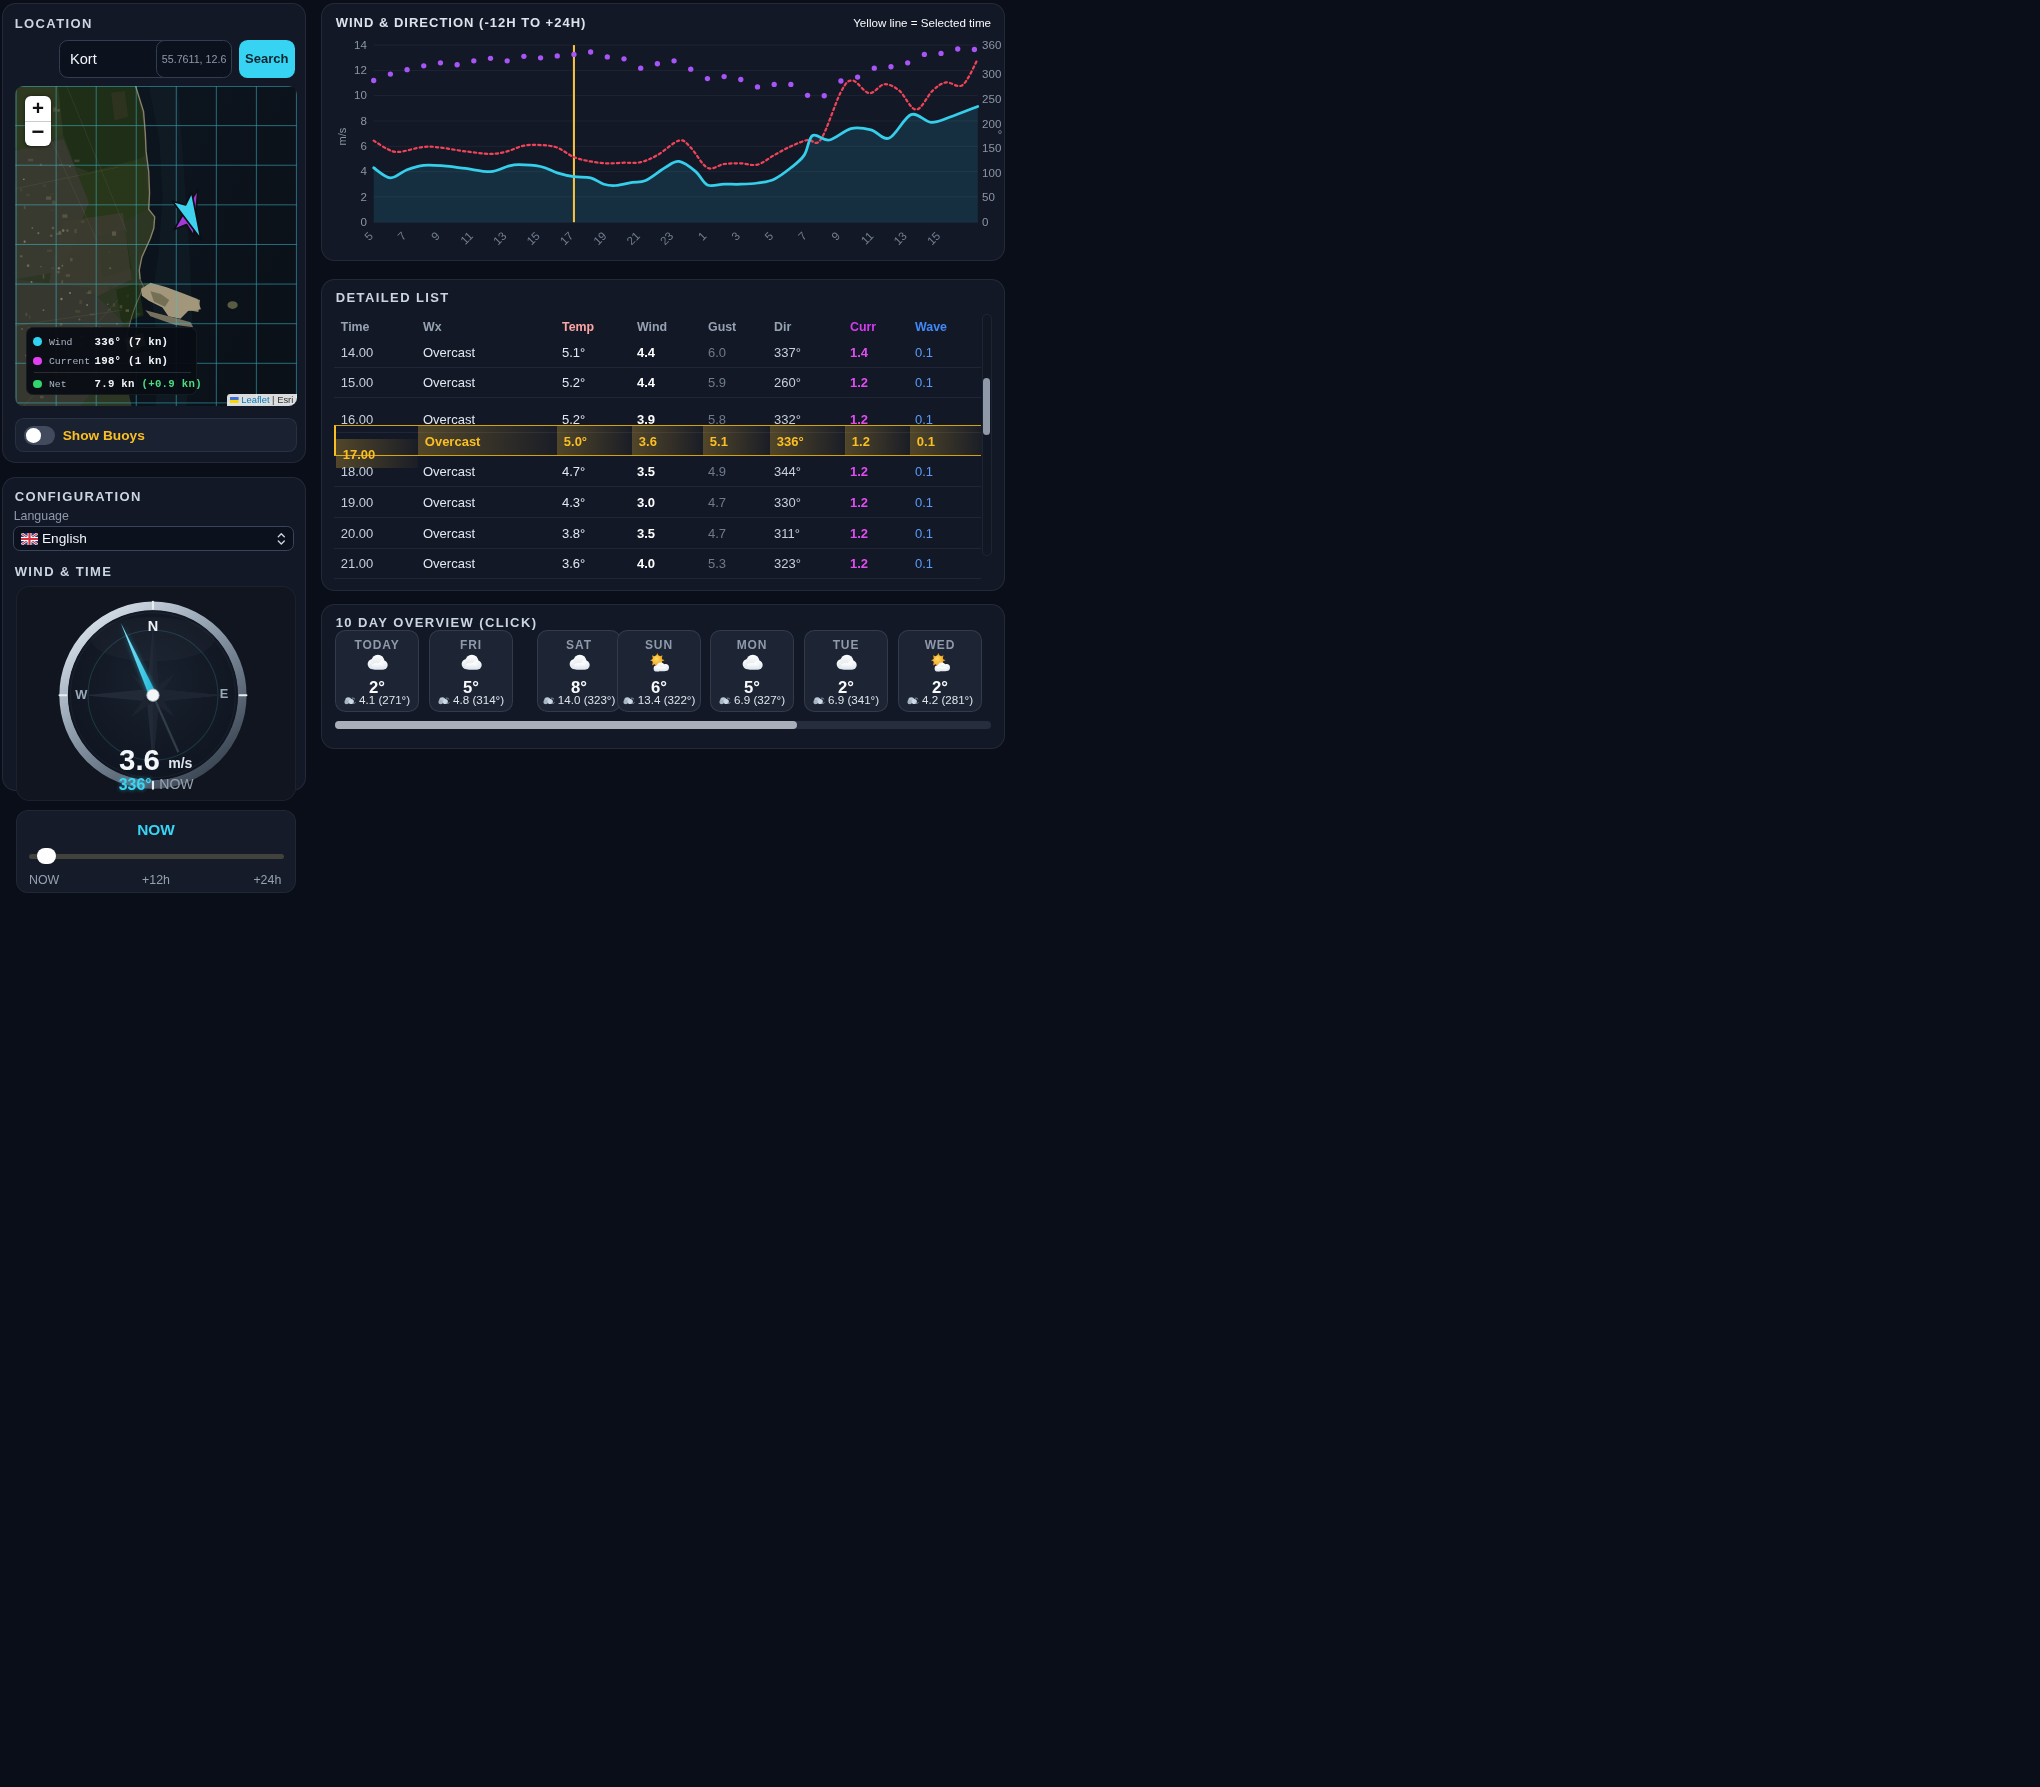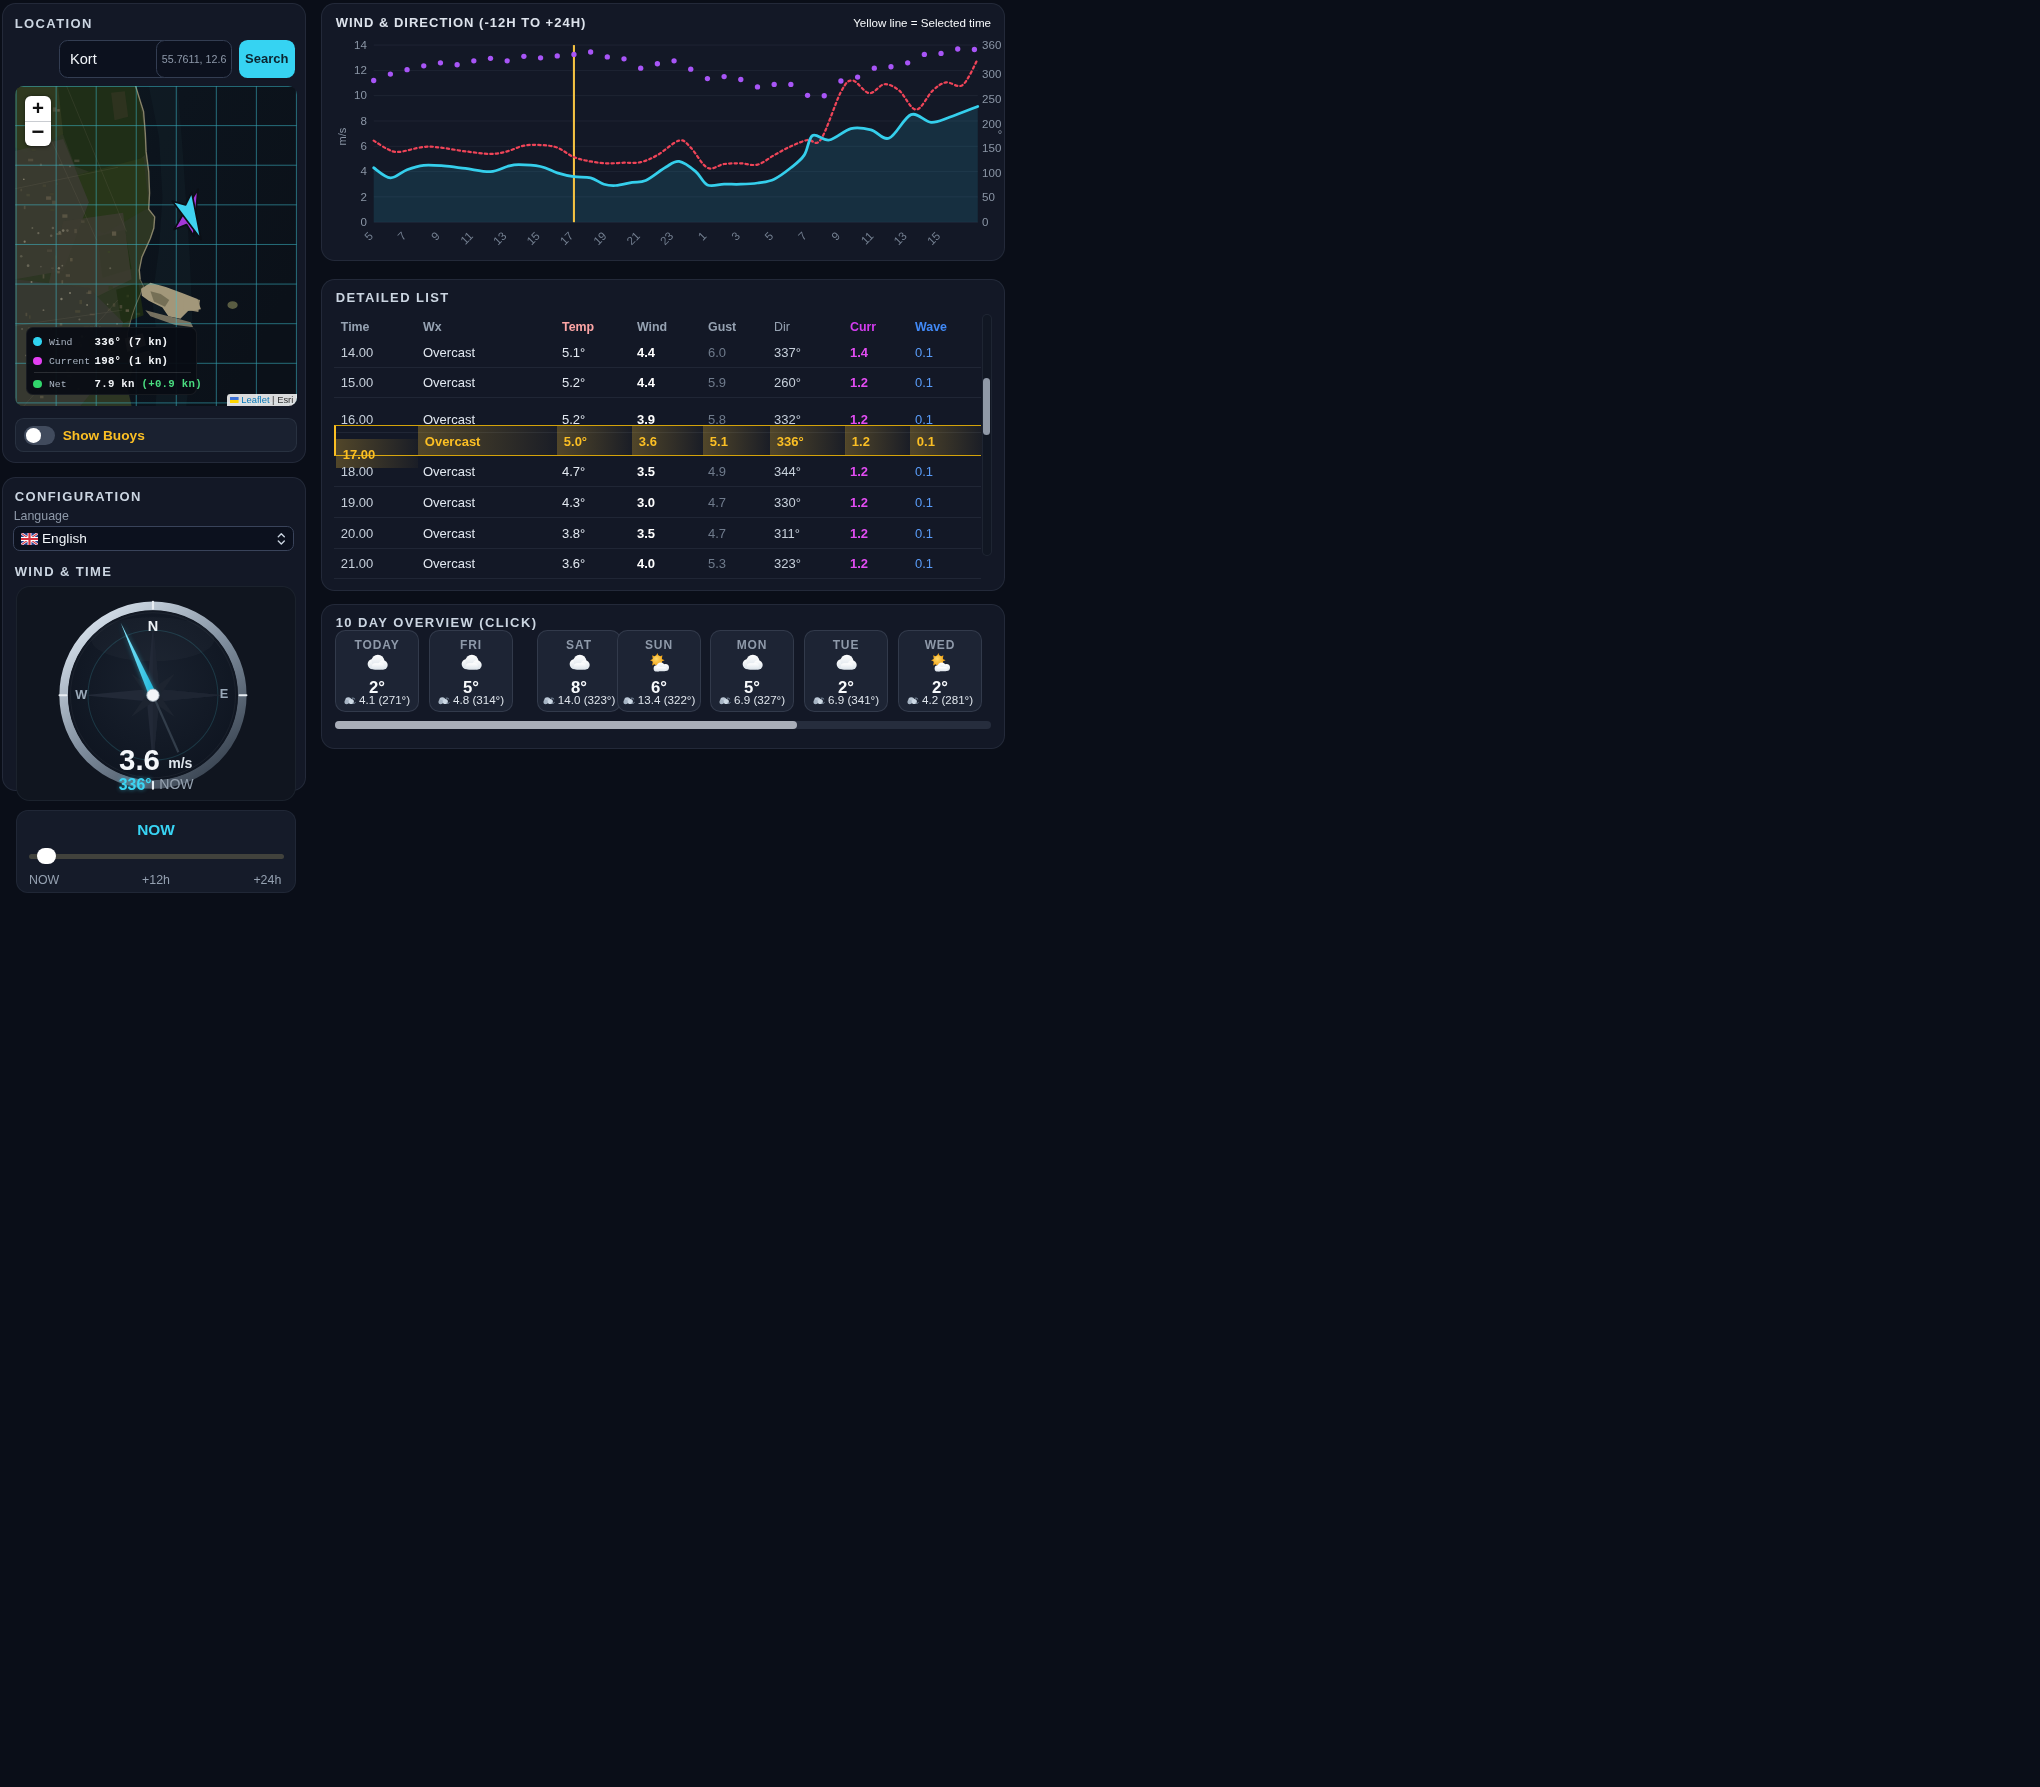--- a/index.html
+++ b/index.html
@@ -411,21 +411,21 @@
 
 <div class="card" id="list" style="left:321px; top:279px; width:684px; height:312px;">
   <div class="h1" style="position:absolute; left:13.7px; top:10.3px;">DETAILED LIST</div>
   <div class="thead abs" style="left:12px; top:310px; width:647px;"></div>
   <div class="thead abs" style="left:12px; top:34px; width:647px; height:26px;">
     <span style="font-weight:bold; color:#96a2b2; font-size:12.4px; left:6.8px;">Time</span>
     <span style="font-weight:bold; color:#96a2b2; font-size:12.4px; left:89px;">Wx</span>
     <span style="font-weight:bold; color:#fca5a5; font-size:12.4px; left:228px;">Temp</span>
     <span style="font-weight:bold; color:#96a2b2; font-size:12.4px; left:303px;">Wind</span>
     <span style="font-weight:bold; color:#96a2b2; font-size:12.4px; left:374px;">Gust</span>
-    <span style="font-weight:normal; color:#96a2b2; font-size:12.4px; left:440px;">Dir</span>
+    <span style="font-weight:bold; color:#96a2b2; font-size:12.4px; left:440px;">Dir</span>
     <span style="font-weight:bold; color:#d43cf0; font-size:12.4px; left:516px;">Curr</span>
     <span style="font-weight:bold; color:#4189f6; font-size:12.4px; left:581px;">Wave</span>
   </div>
   <div class="abs" style="left:0; top:60px; width:684px; height:247px; overflow:hidden;">
     <div class="trow" style="top:-3.4px; height:31px;">
 <span class="c1">14.00</span>
         <span class="c2 wx">Overcast</span>
         <span class="c3 tmp">5.1°</span>
         <span class="c4 wnd">4.4</span>
         <span class="c5 gst">6.0</span>

